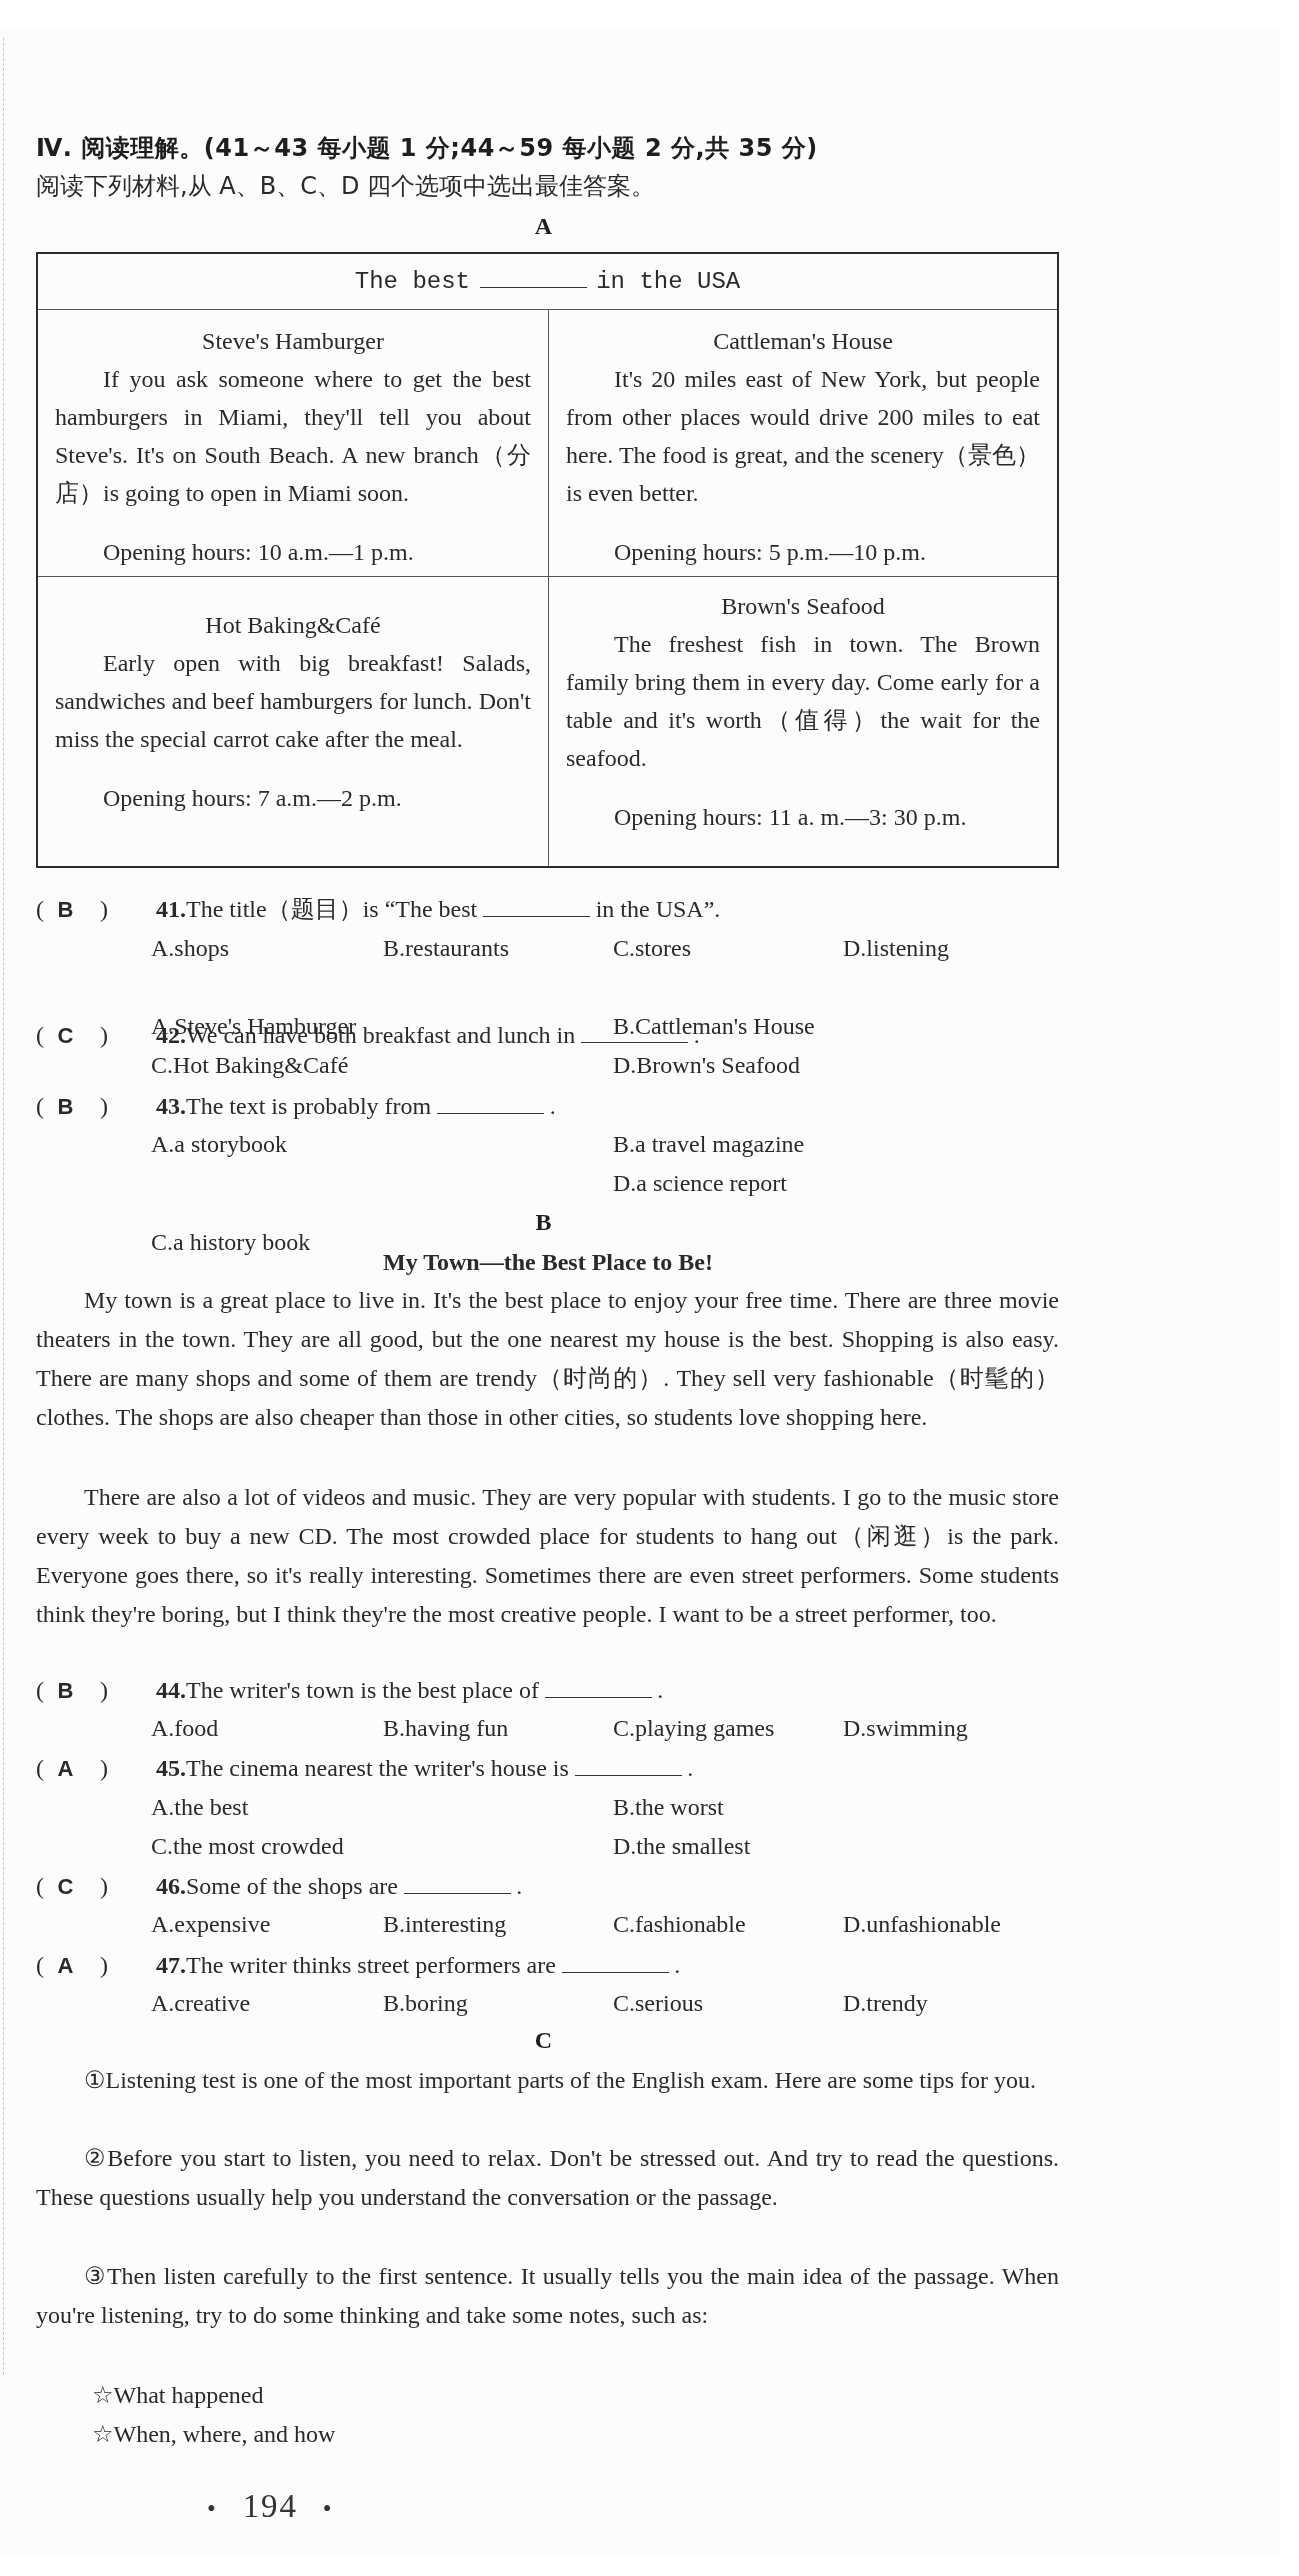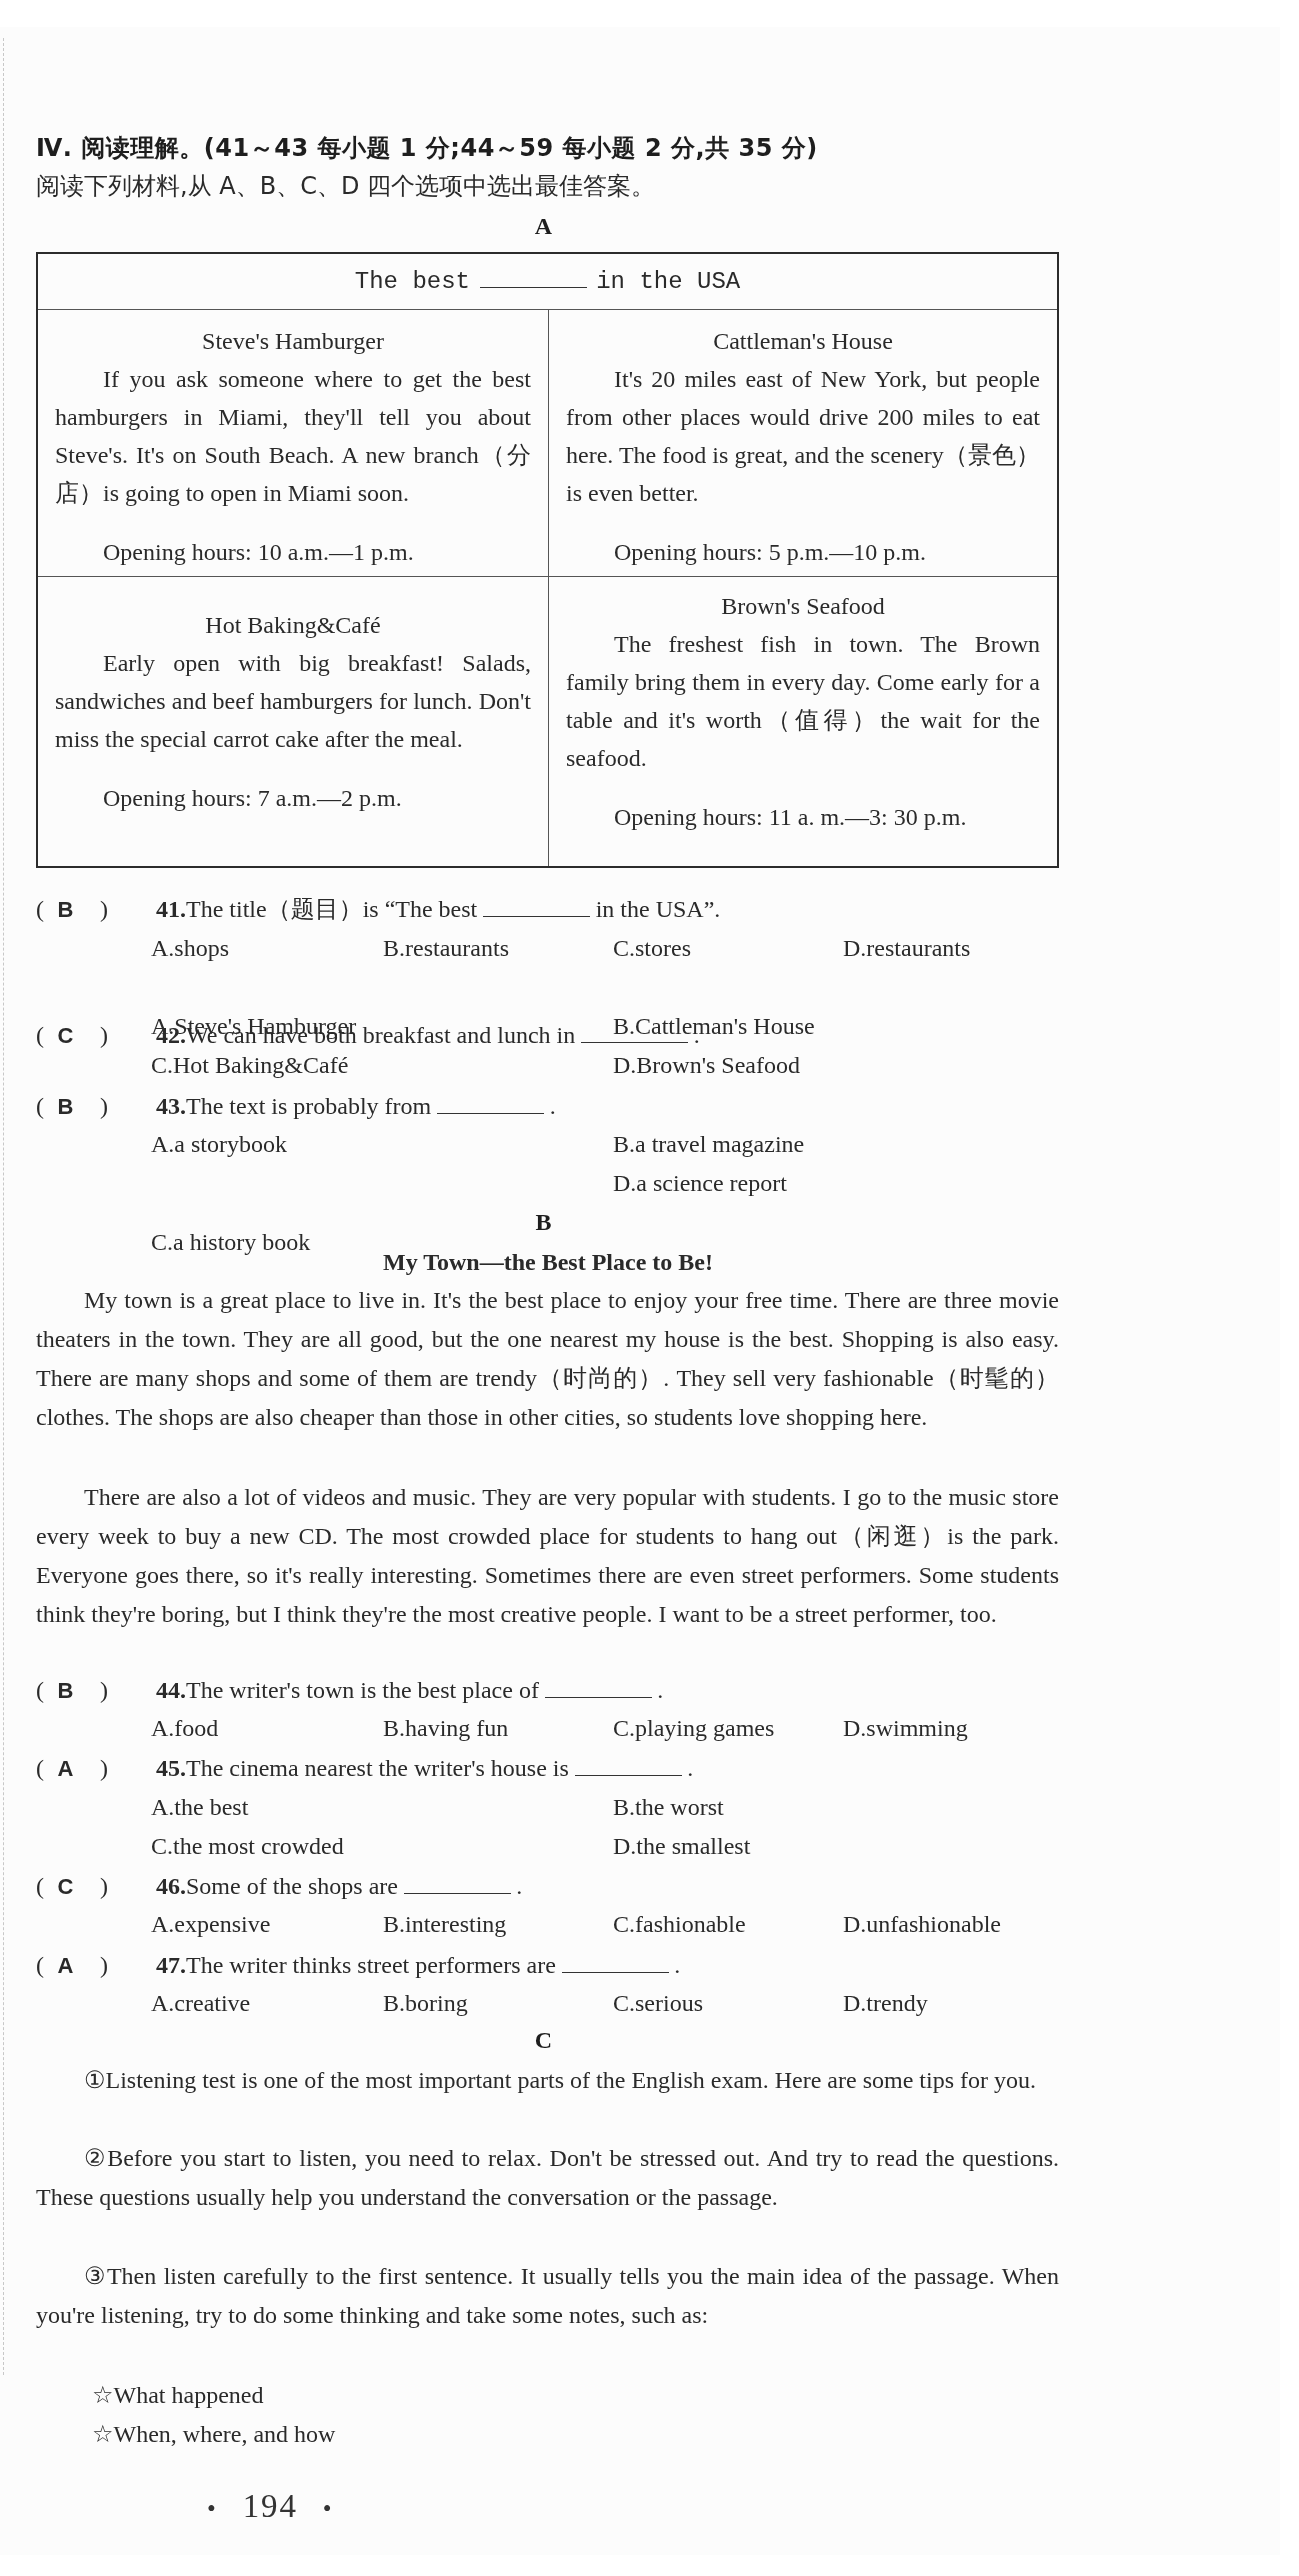--- a/index.html
+++ b/index.html
@@ -96,21 +96,21 @@
   </tr>
 </tbody>
   </table>
 
 <div class="q-row" style="top:895px;">
   (<span class="q-ans"><b style="padding-left:13.4px;">B</b></span>)<span class="q-num">41.</span><span>The title（题目）is “The best</span><span class="qblank"></span><span>in the USA”.</span>
 </div>
 <div class="opt" style="left:151px; top:935px;">A.shops</div>
 <div class="opt" style="left:383px; top:935px;">B.restaurants</div>
 <div class="opt" style="left:613px; top:935px;">C.stores</div>
-<div class="opt" style="left:843px; top:935px;">D.restaurants</div>
+<div class="opt" style="left:843px; top:935px;">D.listening</div>
 
 <div class="q-row" style="top:1021px;">
   (<span class="q-ans"><b style="padding-left:13.4px;">C</b></span>)<span class="q-num">42.</span><span>We can have both breakfast and lunch in</span><span class="qblank"></span><span>.</span>
 </div>
 <div class="opt" style="left:151px; top:1013px;">A.Steve's Hamburger</div>
 <div class="opt" style="left:613px; top:1013px;">B.Cattleman's House</div>
 <div class="opt" style="left:151px; top:1052px;">C.Hot Baking&amp;Café</div>
 <div class="opt" style="left:613px; top:1052px;">D.Brown's Seafood</div>
 
 <div class="q-row" style="top:1092px;">

